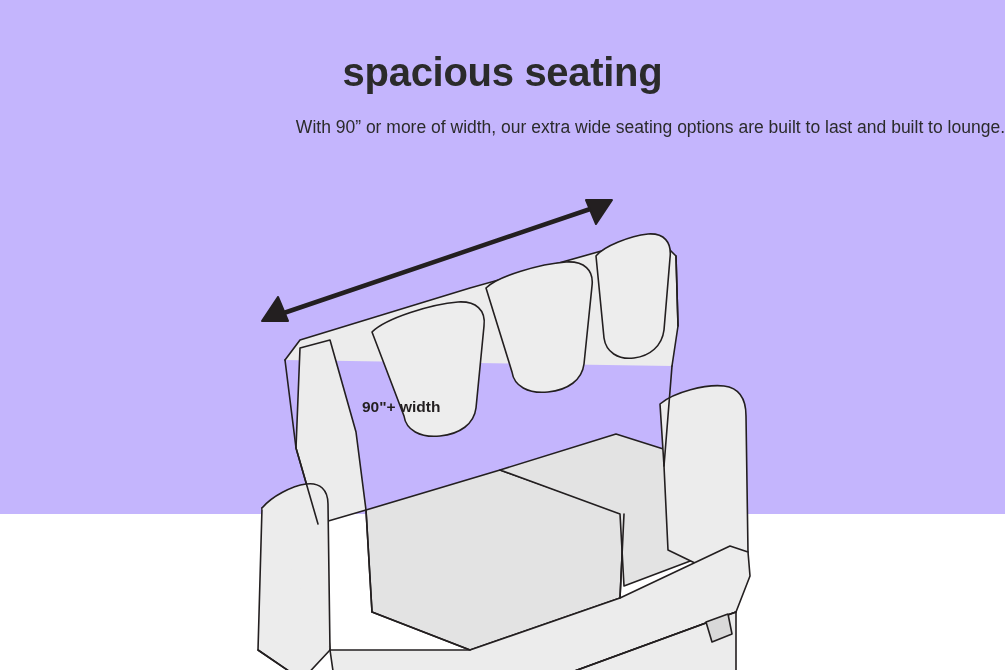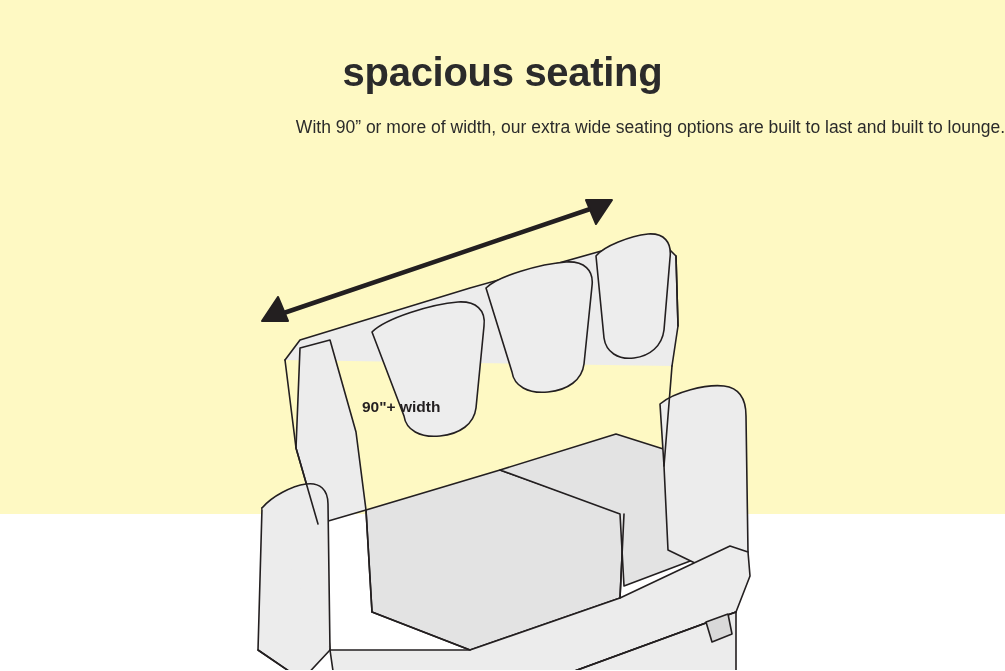--- a/index.html
+++ b/index.html
@@ -11,21 +11,21 @@
     width: 1005px;
     height: 671px;
     overflow: hidden;
     font-family: "Liberation Sans", sans-serif;
     color: #231f20;
   }
   .page {
     position: relative;
     width: 1005px;
     height: 514px;
-    background: #fef9c3;
+    background: #c4b5fd;
   }
   .headline {
     position: absolute;
     top: 50px;
     left: 0;
     width: 1005px;
     text-align: center;
     font-size: 40px;
     font-weight: bold;
     letter-spacing: -0.3px;

